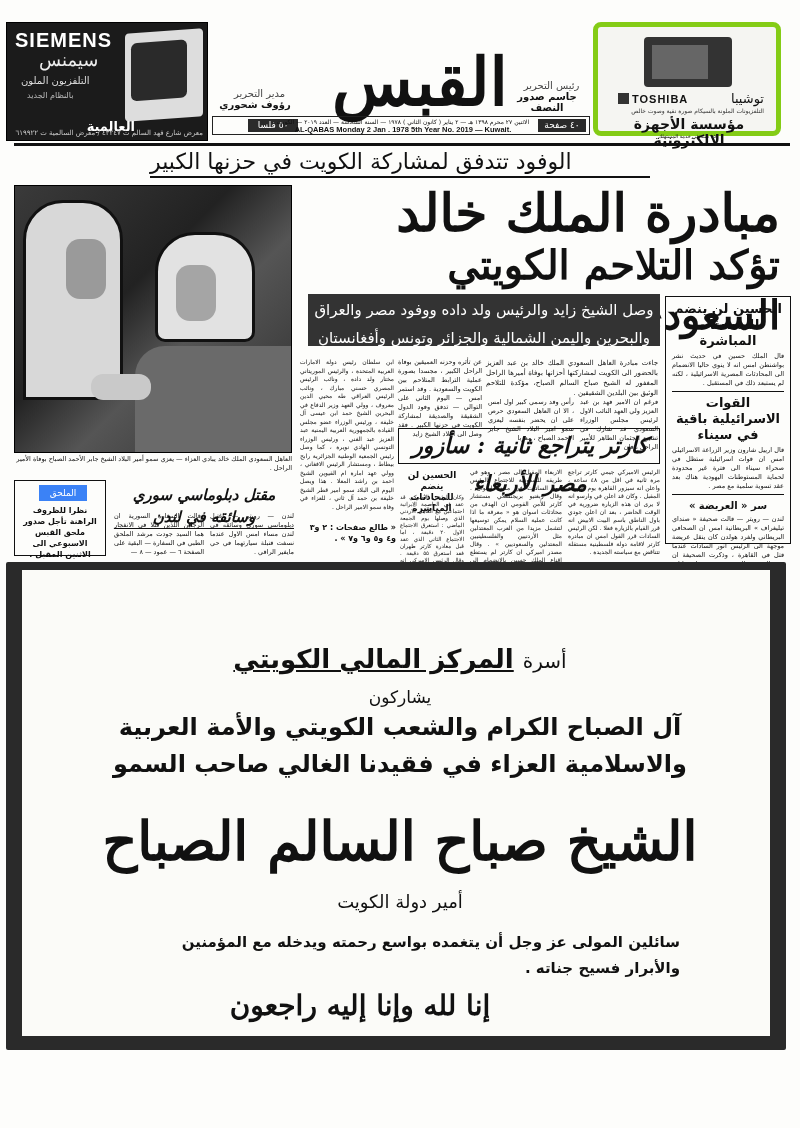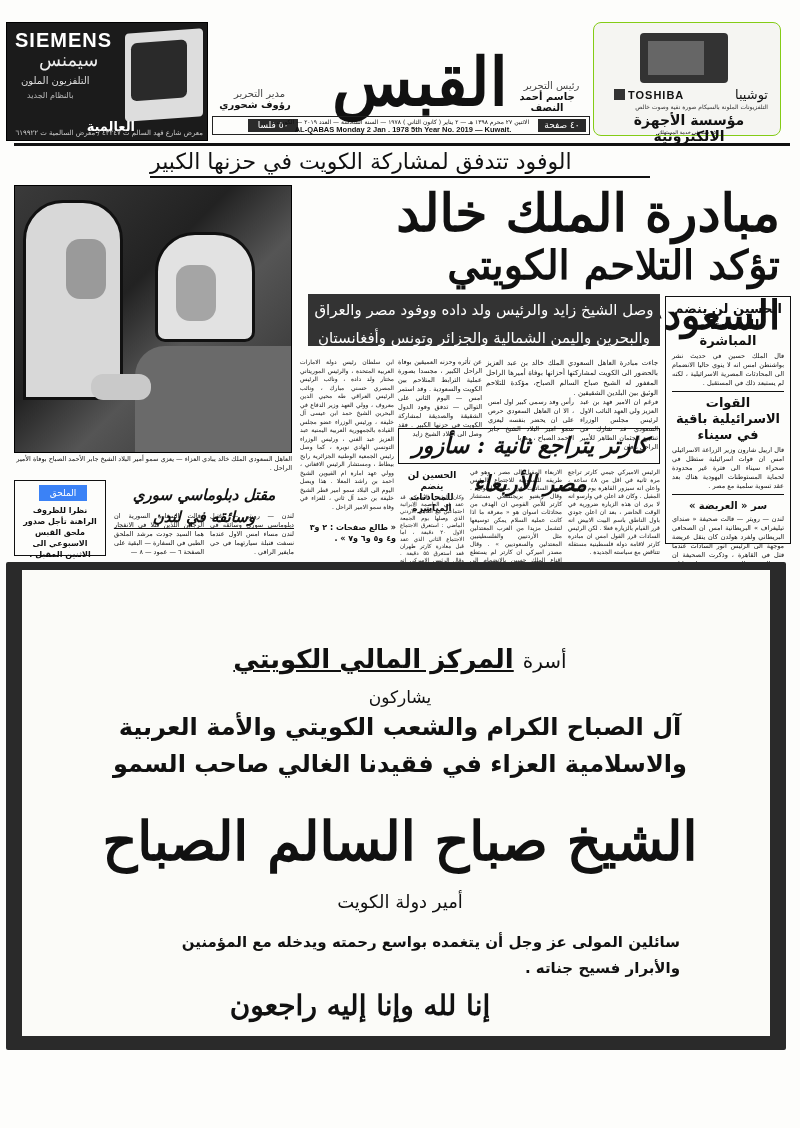--- a/index.html
+++ b/index.html
@@ -12,21 +12,21 @@
   .ad-siemens { left: 6px; top: 22px; width: 202px; height: 119px; background: #1b1b1b; color: #eee; border: 1px solid #000; }
   .ad-siemens .brand { position: absolute; left: 8px; top: 6px; font-size: 20px; font-weight: bold; letter-spacing: 1px; color: #fff; font-family: "Liberation Sans", sans-serif; }
   .ad-siemens .ar1 { position: absolute; left: 20px; top: 26px; font-size: 18px; color: #eee; font-family: "DejaVu Serif", serif; margin-left: 12px; }
   .ad-siemens .ar2 { position: absolute; left: 14px; top: 52px; font-size: 10px; color: #ddd; }
   .ad-siemens .ar3 { position: absolute; left: 20px; top: 68px; font-size: 8px; color: #bbb; }
   .ad-siemens .tv { position: absolute; left: 118px; top: 8px; width: 78px; height: 88px; background: #ddd; border-radius: 4px; transform: skewY(-4deg); }
   .ad-siemens .tv .screen { position: absolute; left: 6px; top: 10px; width: 56px; height: 58px; background: #2a2a2a; border-radius: 6px; }
   .ad-siemens .bottom { position: absolute; left: 4px; bottom: 4px; right: 4px; height: 20px; font-size: 7px; color: #ccc; }
   .ad-siemens .dealer { position: absolute; right: 72px; bottom: 6px; font-size: 13px; font-weight: bold; color: #fff; }
 
-  .ad-toshiba { left: 593px; top: 22px; width: 188px; height: 114px; border: 1px solid #84cc16; border-radius: 8px; background: #f5f5f2; }
+  .ad-toshiba { left: 593px; top: 22px; width: 188px; height: 114px; border: 5px solid #84cc16; border-radius: 8px; background: #f5f5f2; }
   .ad-toshiba .tv { position: absolute; left: 46px; top: 10px; width: 88px; height: 50px; background: #333; border-radius: 4px; }
   .ad-toshiba .tv .screen { position: absolute; left: 8px; top: 8px; width: 56px; height: 34px; background: #666; }
   .ad-toshiba .logo { position: absolute; left: 20px; top: 66px; font-size: 11px; font-weight: bold; font-family: "Liberation Sans", sans-serif; letter-spacing: 1px; }
   .ad-toshiba .logo .sq { display: inline-block; width: 11px; height: 11px; background: #333; margin-right: 3px; vertical-align: -1px; }
   .ad-toshiba .ar1 { position: absolute; right: 12px; top: 64px; font-size: 13px; }
   .ad-toshiba .ar2 { position: absolute; left: 16px; right: 12px; top: 80px; font-size: 6px; color: #333; }
   .ad-toshiba .ar3 { position: absolute; left: 16px; right: 12px; top: 89px; font-size: 14px; font-weight: bold; }
   .ad-toshiba .ar4 { position: absolute; left: 40px; right: 40px; top: 106px; font-size: 5px; }
 
   
@@ -117,21 +117,21 @@
 </div>
 
 <div class="abs logo-main rtl center" style="text-align:center;">القبس</div>
 
 <div class="abs editor-left rtl" style="text-align:center;">
   <div class="role">مدير التحرير</div>
   <div class="name">رؤوف شحوري</div>
 </div>
 <div class="abs editor-right rtl" style="text-align:center;">
   <div class="role">رئيس التحرير</div>
-  <div class="name">جاسم أحمد النصف</div>
+  <div class="name">جاسم صدور النصف</div>
 </div>
 
 <div class="abs dateline">
   <span class="price-l">٥٠ فلسا</span>
   <div class="ar">الاثنين ٢٧ محرم ١٣٩٨ هـ — ٢ يناير ( كانون الثاني ) ١٩٧٨ — السنة السادسة — العدد ٢٠١٩ — الكويت</div>
   <div class="en">AL-QABAS Monday 2 Jan . 1978 5th Year No. 2019 — Kuwait.</div>
   <span class="price-r">٤٠ صفحة</span>
 </div>
 <div class="abs rule-top"></div>
 

